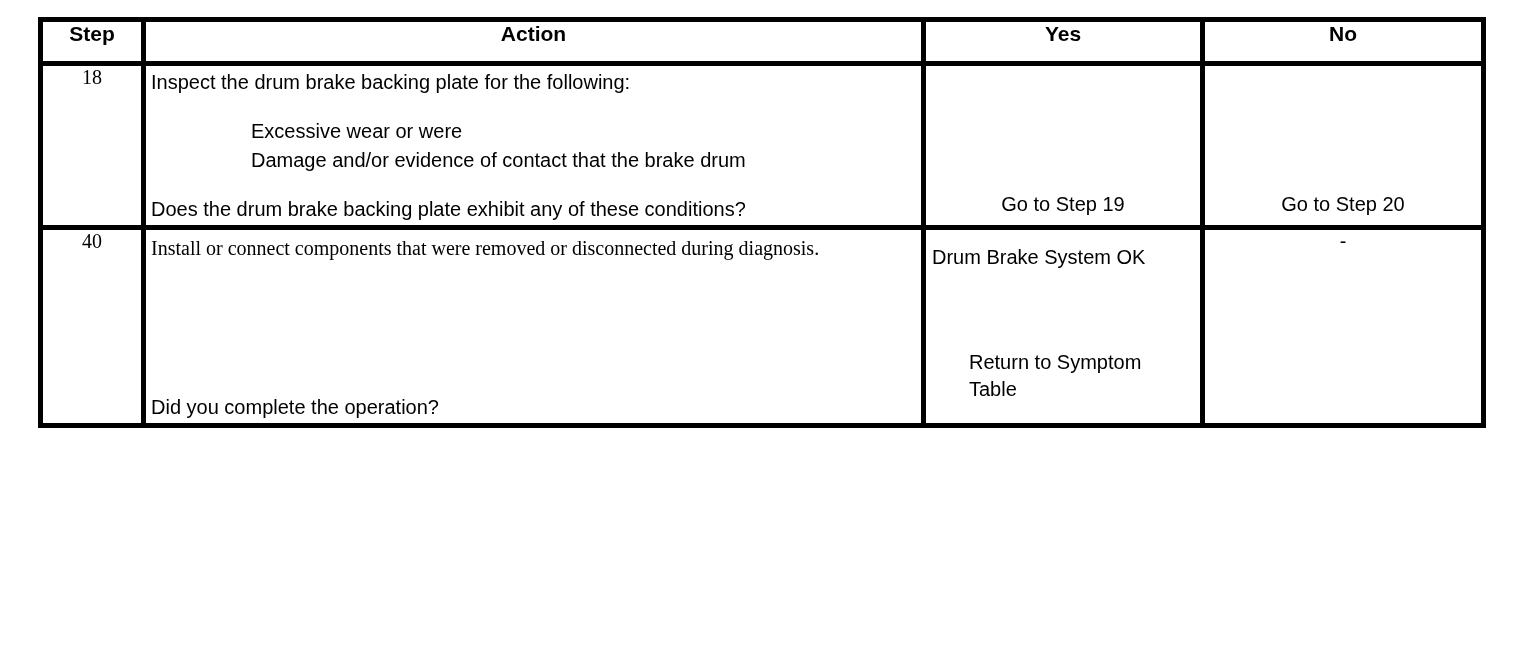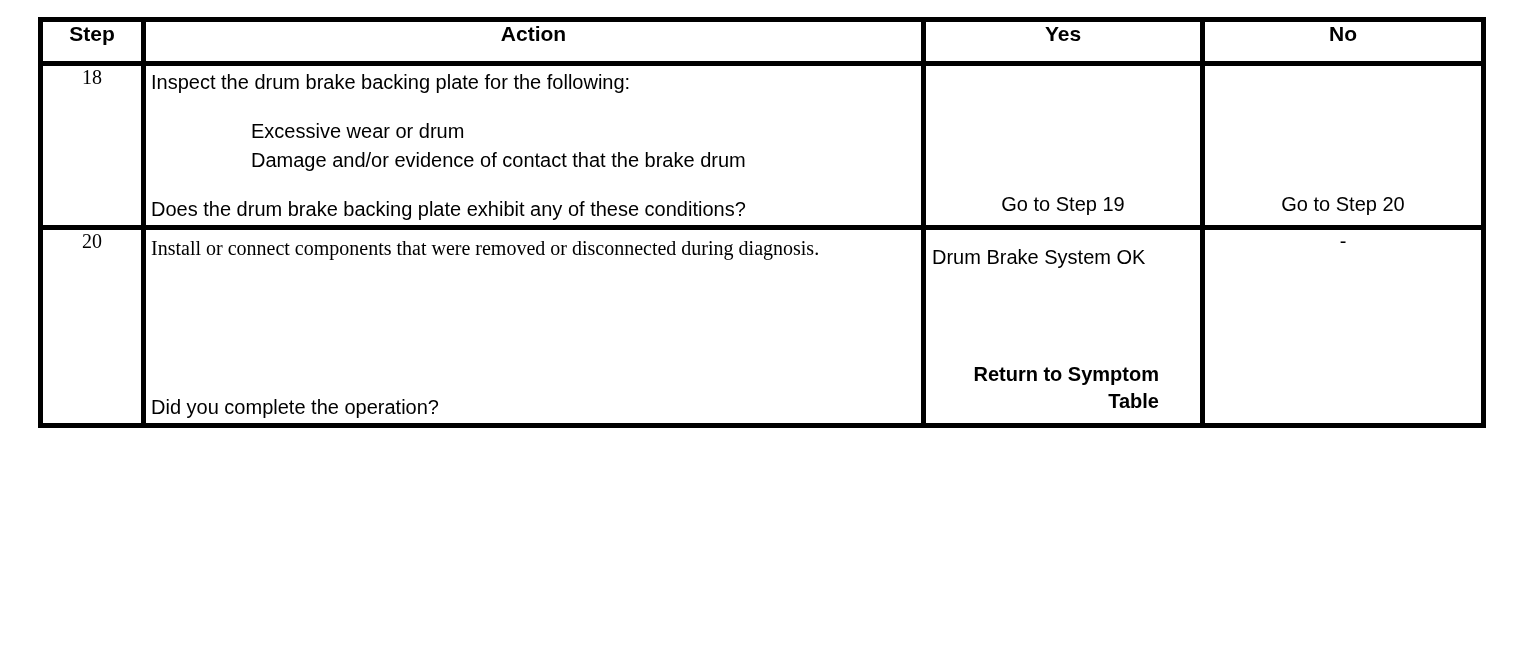--- a/index.html
+++ b/index.html
@@ -48,21 +48,21 @@
   
   .yn-bottom {
     display: flex; flex-direction: column; justify-content: flex-end; align-items: center;
     padding-bottom: 9px; text-align: center;
   }
   .yn-split {
     display: flex; flex-direction: column; justify-content: space-between;
     padding: 16px 4px 4px 6px; text-align: left; gap: 42px;
   }
   .yn-split .bottom-block {
-    width: 190px; margin: 4px auto; text-align: right; line-height: 1.35; font-weight: bold;
+    width: 190px; margin: 16px auto; text-align: left; line-height: 1.35;
   }
   td.dash-cell {
     text-align: center; vertical-align: middle;
   }
 </style>
 </head>
 <body>
 
 <table class="diag">
   <colgroup>
@@ -80,37 +80,37 @@
     </tr>
   </thead>
   <tbody>
 
     <tr>
       <td class="step-cell">18</td>
       <td>
         <div class="action-wrap h18">
           <div>Inspect the drum brake backing plate for the following:</div>
           <div class="sub-items">
-            <div>Excessive wear or drum</div>
+            <div>Excessive wear or were</div>
             <div>Damage and/or evidence of contact that the brake drum</div>
           </div>
           <div>Does the drum brake backing plate exhibit any of these conditions?</div>
         </div>
       </td>
       <td>
         <div class="yn-bottom h18">Go to Step 19</div>
       </td>
       <td>
         <div class="yn-bottom h18">Go to Step 20</div>
       </td>
     </tr>
 
 
     <tr>
-      <td class="step-cell">20</td>
+      <td class="step-cell">40</td>
       <td>
         <div class="action-wrap h20">
           <div class="intro20">Install or connect components that were removed or disconnected during diagnosis.</div>
           <div>Did you complete the operation?</div>
         </div>
       </td>
       <td>
         <div class="yn-split h20">
           <div>Drum Brake System OK</div>
           <div class="bottom-block">Return to Symptom Table</div>

